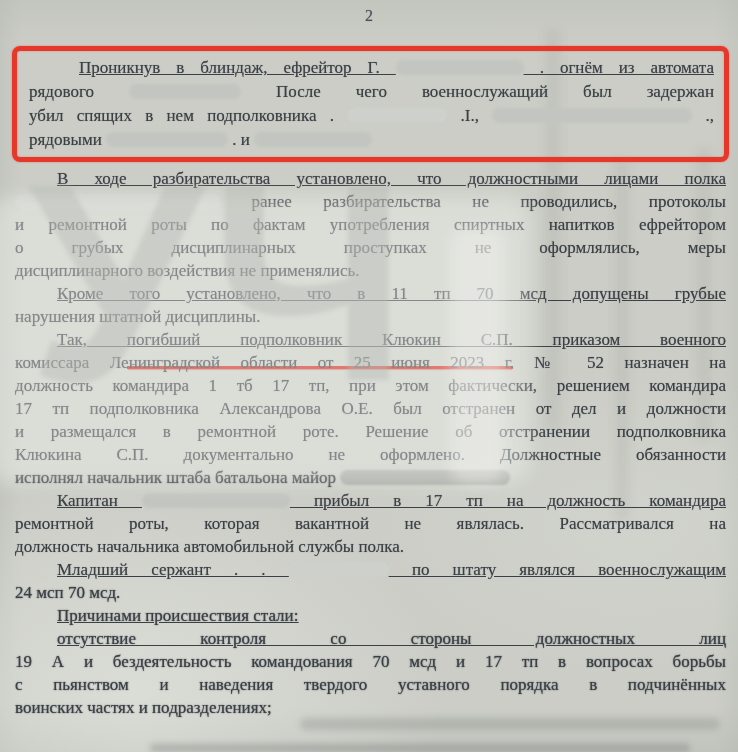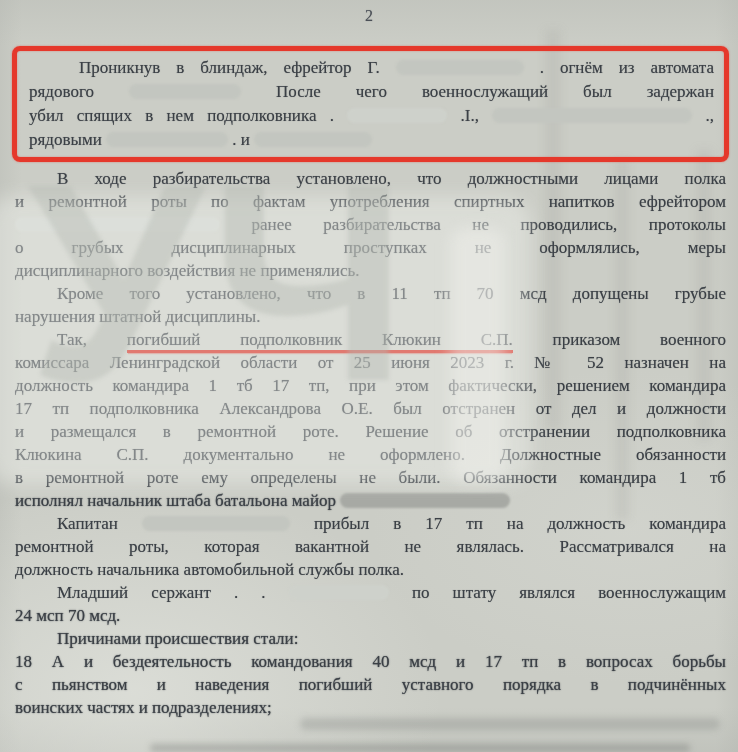--- a/index.html
+++ b/index.html
@@ -32,21 +32,21 @@
   }
   .ln{
     height:23px;
     line-height:23px;
     font-size:17px;
     text-align:justify;
     white-space:normal;
     text-shadow:0 0 .9px rgba(58,63,70,.55);
   }
   .j{text-align-last:justify;}
-  .ind{padding-left:42px;}
+  .ind{padding-left:42px;text-decoration:underline;}
   .b{text-shadow:0 0 1.4px rgba(48,53,60,.9);}
   .red-box{
     margin:21px -3px 5px -3px;
     border:5px solid #e5382b;
     border-radius:8px;
     box-shadow:0 0 2px rgba(229,56,43,.55), inset 0 0 2px rgba(229,56,43,.45);
     padding:5px 10px 5px 12px;
   }
   .red-box .ln{height:24px;line-height:24px;}
   .red-box .ind{padding-left:50px;}
@@ -55,21 +55,21 @@
     height:15px;
     border-radius:8px;
     background:#c3c6c0;
     vertical-align:-2px;
     filter:blur(1.2px);
   }
   .redact.lt{background:#ced1cb;}
   .redact.dk{background:#a7a9a4;}
   .uline{
     border-bottom:3px solid #d6271c;
-    padding-bottom:1px;
+    padding-bottom:17px;
     box-shadow:0 2px 1px -1px rgba(214,39,28,.4);
   }
   .overlay{position:absolute;pointer-events:none;}
   .wm-patch{
     left:-14px;top:196px;width:545px;height:288px;
     background:rgba(243,244,240,.40);
     border-radius:26px;
     filter:blur(9px);
     z-index:3;
   }
@@ -140,42 +140,41 @@
       </div>
       <div class="ln">
         <span>рядовыми</span>
         <span class="redact" style="width:122px"></span>
         <span>. и</span>
         <span class="redact" style="width:118px"></span>
       </div>
     </div>
 
     <div class="ln j ind">В ходе разбирательства установлено, что должностными лицами полка</div>
-    <div class="ln j">и ремонтной роты по фактам употребления спиртных напитков ефрейтором</div>
     <div class="ln j">
       <span class="redact lt" style="width:205px"></span>
       <span>ранее разбирательства не проводились, протоколы</span>
     </div>
+    <div class="ln j">и ремонтной роты по фактам употребления спиртных напитков ефрейтором</div>
     <div class="ln j">о грубых дисциплинарных проступках не оформлялись, меры</div>
     <div class="ln">дисциплинарного воздействия не применялись.</div>
 
     <div class="ln j ind">Кроме того установлено, что в 11 тп 70 мсд допущены грубые</div>
     <div class="ln">нарушения штатной дисциплины.</div>
 
     <div class="ln j ind">
       <span>Так,</span>
       <span class="uline">погибший подполковник Клюкин С.П.</span>
       <span>приказом военного</span>
     </div>
     <div class="ln j">комиссара Ленинградской области от 25 июня 2023 г. № 52 назначен на</div>
     <div class="ln j">должность командира 1 тб 17 тп, при этом фактически, решением командира</div>
     <div class="ln j">17 тп подполковника Александрова О.Е. был отстранен от дел и должности</div>
     <div class="ln j">и размещался в ремонтной роте. Решение об отстранении подполковника</div>
     <div class="ln j">Клюкина С.П. документально не оформлено. Должностные обязанности</div>
-    <div class="ln j">в ремонтной роте ему определены не были. Обязанности командира 1 тб</div>
     <div class="ln b">
       <span>исполнял начальник штаба батальона майор</span>
       <span class="redact dk" style="width:170px"></span>
     </div>
 
     <div class="ln j ind">
       <span>Капитан</span>
       <span class="redact" style="width:148px"></span>
       <span>прибыл в 17 тп на должность командира</span>
     </div>
@@ -184,22 +183,23 @@
 
     <div class="ln j ind">
       <span>Младший сержант . .</span>
       <span class="redact lt" style="width:100px"></span>
       <span>по штату являлся военнослужащим</span>
     </div>
     <div class="ln b">24 мсп 70 мсд.</div>
 
     <div class="ln b ind">Причинами происшествия стали:</div>
 
-    <div class="ln j b">18 А и бездеятельность командования 40 мсд и 17 тп в вопросах борьбы</div>
-    <div class="ln j b">с пьянством и наведения погибший уставного порядка в подчинённых</div>
+    <div class="ln j b ind">отсутствие контроля со стороны должностных лиц</div>
+    <div class="ln j b">19 А и бездеятельность командования 70 мсд и 17 тп в вопросах борьбы</div>
+    <div class="ln j b">с пьянством и наведения твердого уставного порядка в подчинённых</div>
     <div class="ln b">воинских частях и подразделениях;</div>
 
   </div>
 
   <div class="overlay streak s1"></div>
   <div class="overlay streak s2"></div>
   <div class="overlay streak s3"></div>
   <div class="overlay smudge"></div>
   <div class="overlay smudge2"></div>
 

